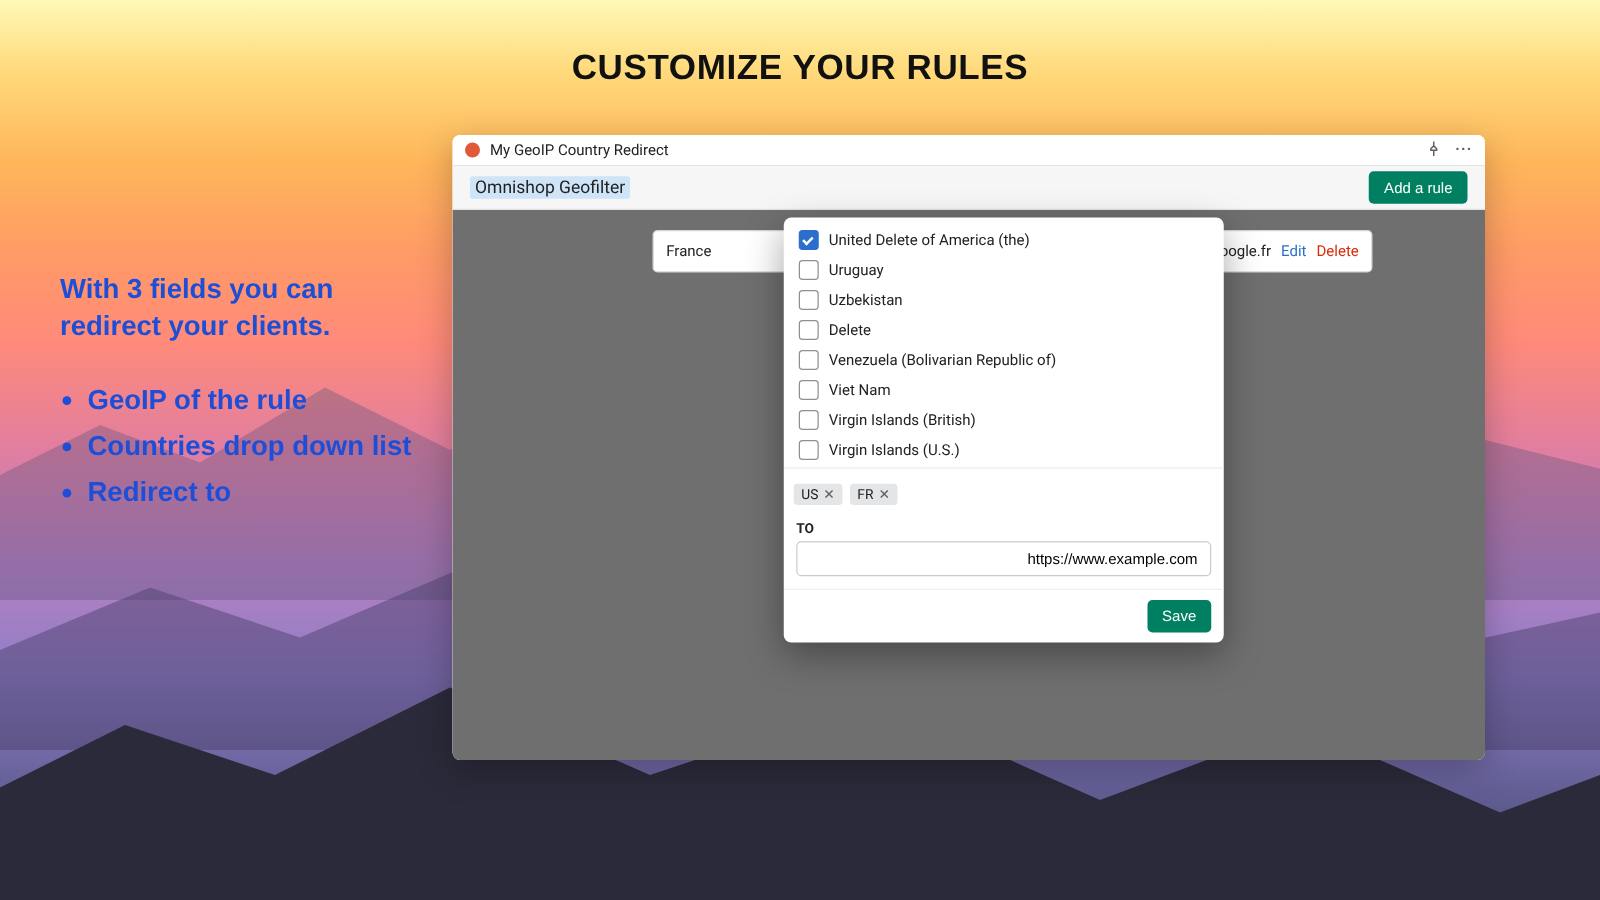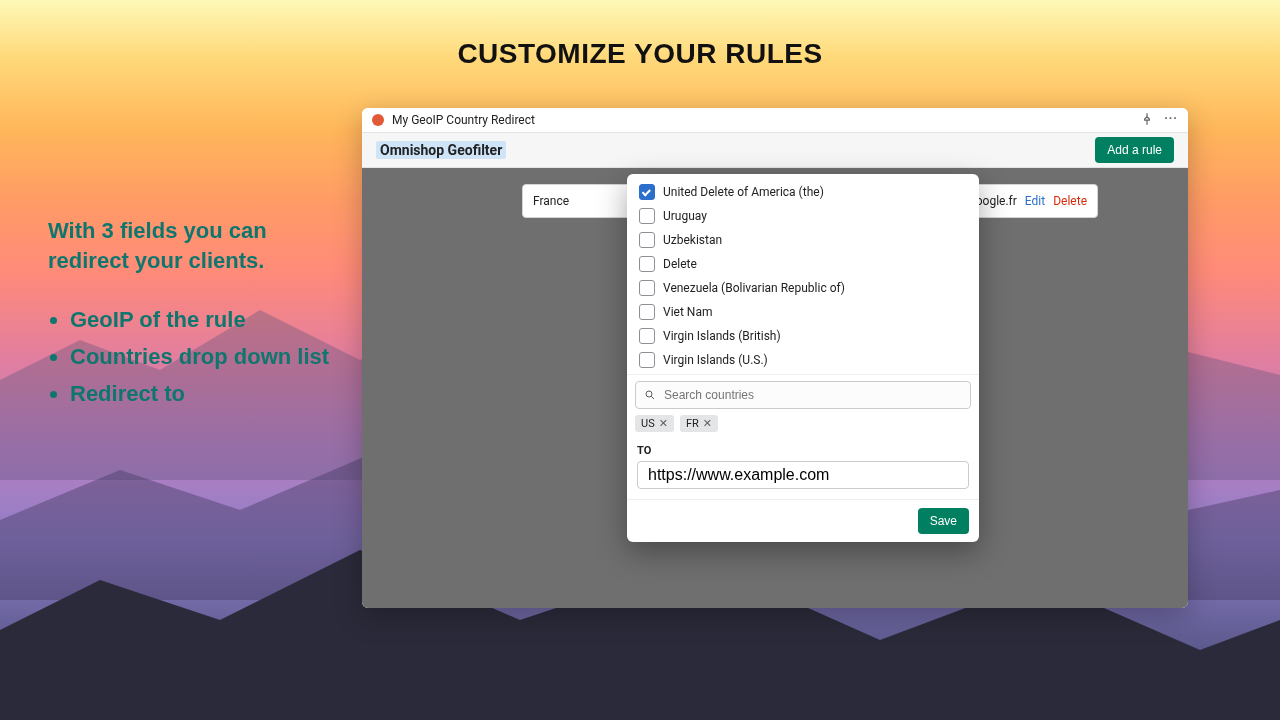--- a/index.html
+++ b/index.html
@@ -4,37 +4,37 @@
 <style>
   html,body{margin:0;padding:0;width:1280px;height:720px;overflow:hidden;font-family:Arial,Helvetica,sans-serif;}
   .bg{
     position:absolute;inset:0;
     background:
       linear-gradient(180deg,#fef9b8 0%,#ffd97a 8%,#ffb65a 18%,#ff9b66 28%,#ff8a7a 38%,#e17ea0 50%,#b97fc0 62%,#8e7ec8 75%,#5c5a8d 90%);
   }
   .ridge{position:absolute;left:0;right:0;height:280px;}
   .ridge svg{width:100%;height:100%;display:block;}
   .heading{position:absolute;top:38px;left:0;right:0;text-align:center;font-size:28px;font-weight:700;letter-spacing:.5px;color:#111;}
-  .blurb{position:absolute;left:48px;top:216px;width:290px;color:#0f766e;}
+  .blurb{position:absolute;left:48px;top:216px;width:290px;color:#1d4ed8;}
   .blurb .lead{font-size:22px;font-weight:700;line-height:1.35;margin-bottom:28px;}
   .blurb ul{list-style:disc;padding-left:22px;margin:0;font-size:22px;font-weight:700;line-height:1.5;}
   .blurb li{margin-bottom:4px;}
 
   .app-window{
     position:absolute;left:362px;top:108px;width:826px;height:500px;
     background:#fff;border-radius:6px;box-shadow:0 8px 28px rgba(0,0,0,.25);
     font-family:-apple-system,BlinkMacSystemFont,"Segoe UI",Roboto,sans-serif;
     overflow:hidden;
   }
   .app-topbar{height:24px;display:flex;align-items:center;gap:8px;padding:0 10px;border-bottom:1px solid #e1e3e5;font-size:12px;color:#202223;background:#fff;}
   .app-topbar .pin{width:12px;height:12px;border-radius:50%;background:#e05a3a;display:inline-block;}
   .app-topbar .right-icons{margin-left:auto;display:flex;gap:10px;color:#5c5f62;}
   .app-topbar .right-icons span{cursor:pointer;}
   .app-header{height:34px;display:flex;align-items:center;justify-content:space-between;padding:0 14px;background:#f6f6f7;border-bottom:1px solid #e1e3e5;}
-  .app-title{font-size:14px;font-weight:700;color:#202223;background:#cfe4f7;padding:1px 4px;border-radius:2px;}
+  .app-title{font-size:14px;font-weight:400;color:#202223;background:#cfe4f7;padding:1px 4px;border-radius:2px;}
   .btn-primary{background:#008060;color:#fff;border:none;border-radius:4px;padding:6px 12px;font-size:12px;font-weight:500;cursor:pointer;}
   .app-body{position:relative;height:calc(100% - 58px);background:#6f6f6f;padding-left:12px;}
 
   .rule-row{
     position:absolute;left:160px;top:16px;right:90px;height:32px;
     background:#fff;border:1px solid #d2d5d8;border-radius:4px;
     display:flex;align-items:center;font-size:12px;color:#202223;
     padding:0 10px;gap:8px;
   }
   .rule-row .spacer{flex:1;}
@@ -56,21 +56,21 @@
   .search-wrap{padding:6px 8px;}
   .search-field{height:26px;border:1px solid #c9cccf;border-radius:4px;display:flex;align-items:center;padding:0 8px;gap:6px;background:#fcfcfc;}
   .search-field input{border:none;outline:none;flex:1;font-size:12px;background:transparent;}
   .mag{width:12px;height:12px;}
   .chips{display:flex;gap:6px;margin-top:6px;}
   .chip{display:inline-flex;align-items:center;gap:4px;background:#e4e5e7;border-radius:3px;padding:2px 6px;font-size:11px;color:#202223;cursor:default;}
   .chip .x{cursor:pointer;font-size:11px;color:#5c5f62;}
   .to-section{padding:6px 10px 10px;}
   .to-label{font-size:11px;font-weight:700;margin-bottom:4px;}
   .url-field{height:26px;border:1px solid #c9cccf;border-radius:4px;padding:0 8px;display:flex;align-items:center;}
-  .url-field input{border:none;outline:none;flex:1;font-size:16px;}
+  .url-field input{border:none;outline:none;flex:1;font-size:12px;text-align:right;}
   .modal-footer{display:flex;justify-content:flex-end;padding:8px 10px;border-top:1px solid #eceef0;}
 </style>
 </head>
 <body>
 
 <div class="bg"></div>
 
 <div class="ridge" style="top:200px;">
   <svg viewBox="0 0 1280 280" preserveAspectRatio="none">
     <path d="M0,180 L80,140 L160,170 L260,110 L360,160 L460,120 L560,175 L700,130 L820,185 L940,140 L1060,190 L1180,150 L1280,175 L1280,280 L0,280 Z" fill="rgba(90,80,120,0.35)"></path>
@@ -161,27 +161,20 @@
           <span class="cb"></span>
           <span>Virgin Islands (British)</span>
         </div>
         <div class="country-item">
           <span class="cb"></span>
           <span>Virgin Islands (U.S.)</span>
         </div>
       </div>
 
       <div class="search-wrap">
-        <div class="search-field">
-          <svg class="mag" viewBox="0 0 24 24" fill="none" stroke="#5c5f62" stroke-width="2">
-              <circle cx="10" cy="10" r="6"></circle>
-              <line x1="20" y1="20" x2="14.5" y2="14.5"></line>
-            </svg>
-          <input type="text" placeholder="Search countries" style="">
-        </div>
         <div class="chips">
           <span class="chip">
             <span>US</span>
             <span class="x">✕</span>
           </span>
           <span class="chip">
             <span>FR</span>
             <span class="x">✕</span>
           </span>
         </div>

